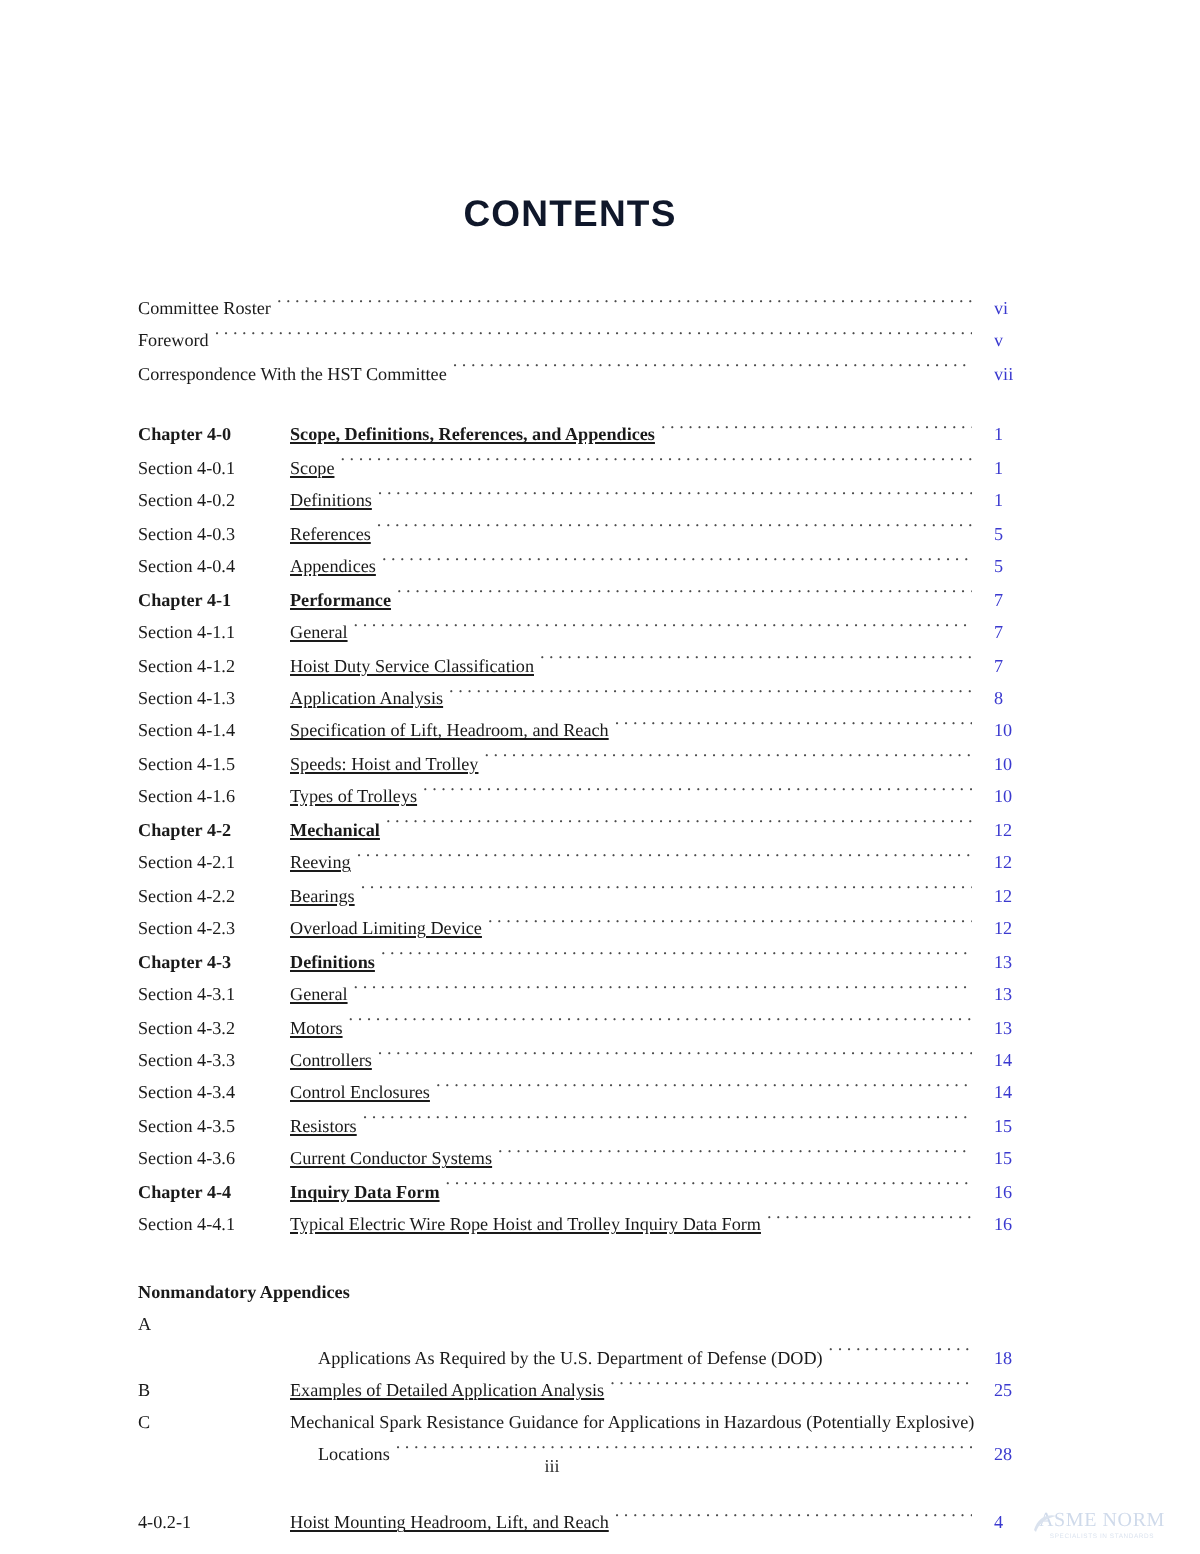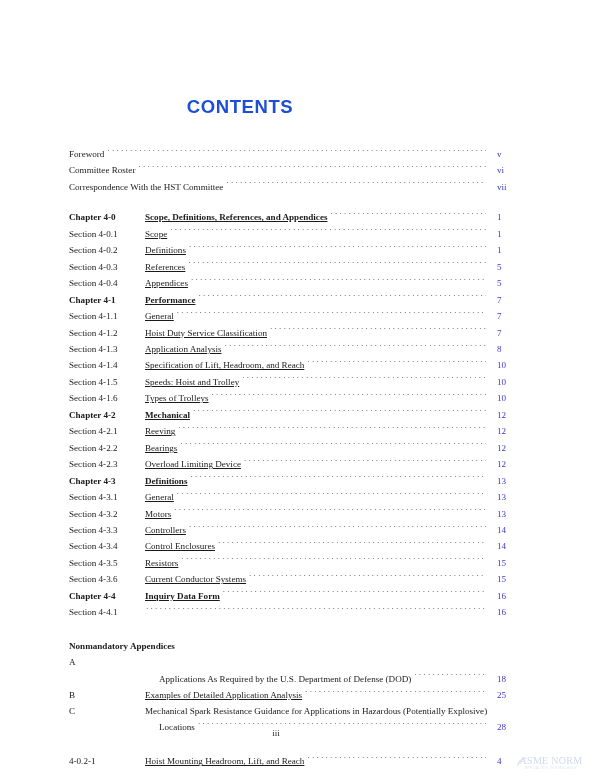--- a/index.html
+++ b/index.html
@@ -27,21 +27,22 @@
   .toc-title {
     position: absolute;
     top: 96px;
     left: 0;
     width: 480px;
     text-align: center;
     font-family: "Liberation Sans", "DejaVu Sans", sans-serif;
     font-weight: bold;
     font-size: 18.5px;
     letter-spacing: 0.6px;
-    color: #1d4ed8;
+    color: #0f172a;
+    padding-left: 45px;
   }
 
   
   .toc {
     position: absolute;
     top: 146px;
     left: 69px;
     width: 462px;
   }
 
@@ -188,28 +189,28 @@
 <body>
 
 <div class="page">
 
   <div class="toc-title">CONTENTS</div>
 
   <div class="toc">
 
     <div>
       <div class="row frontmatter">
+        <span class="label">Committee Roster</span>
+        <span class="leader"></span>
+        <span class="pg">vi</span>
+      </div>
+      <div class="row frontmatter">
         <span class="label">Foreword</span>
         <span class="leader"></span>
         <span class="pg">v</span>
-      </div>
-      <div class="row frontmatter">
-        <span class="label">Committee Roster</span>
-        <span class="leader"></span>
-        <span class="pg">vi</span>
       </div>
       <div class="row frontmatter">
         <span class="label">Correspondence With the HST Committee</span>
         <span class="leader"></span>
         <span class="pg">vii</span>
       </div>
     </div>
 
     <div class="gap-md"></div>
 
@@ -353,20 +354,21 @@
           <span class="pg">15</span>
         </div>
         <div class="row bold">
           <span class="desig">Chapter 4-4</span>
           <span class="ttl">Inquiry Data Form</span>
           <span class="leader"></span>
           <span class="pg">16</span>
         </div>
         <div class="row">
           <span class="desig">Section 4-4.1</span>
+          <span class="ttl">Typical Electric Wire Rope Hoist and Trolley Inquiry Data Form</span>
           <span class="leader"></span>
           <span class="pg">16</span>
         </div>
       </div>
 
     <div class="gap-lg"></div>
 
     <div>
       <div class="block-head">Nonmandatory Appendices</div>
 

